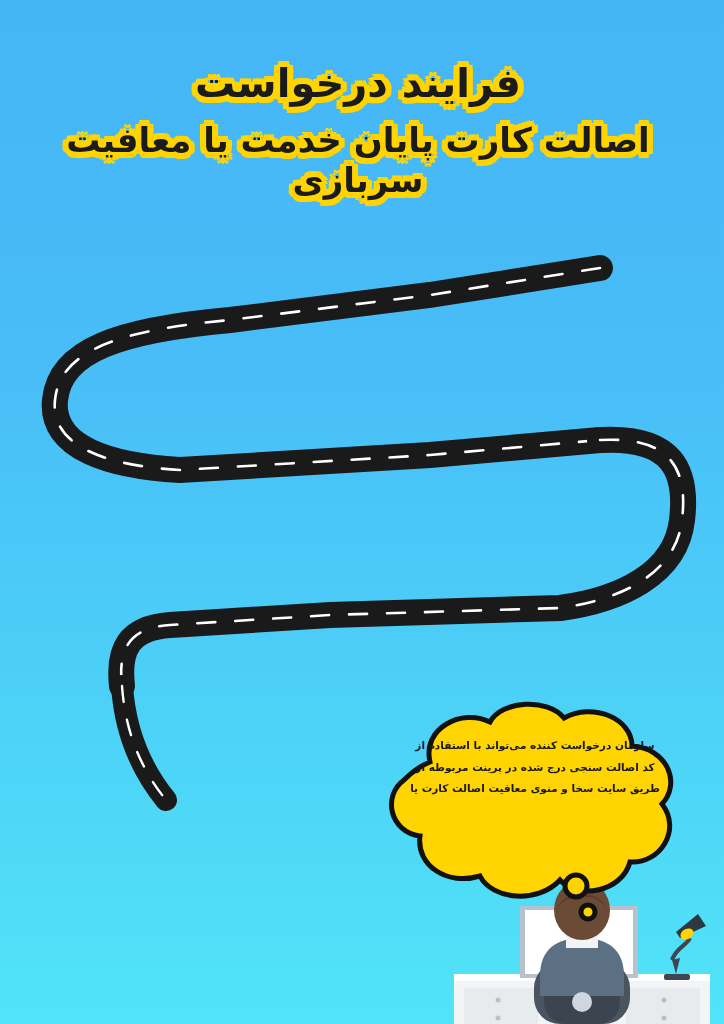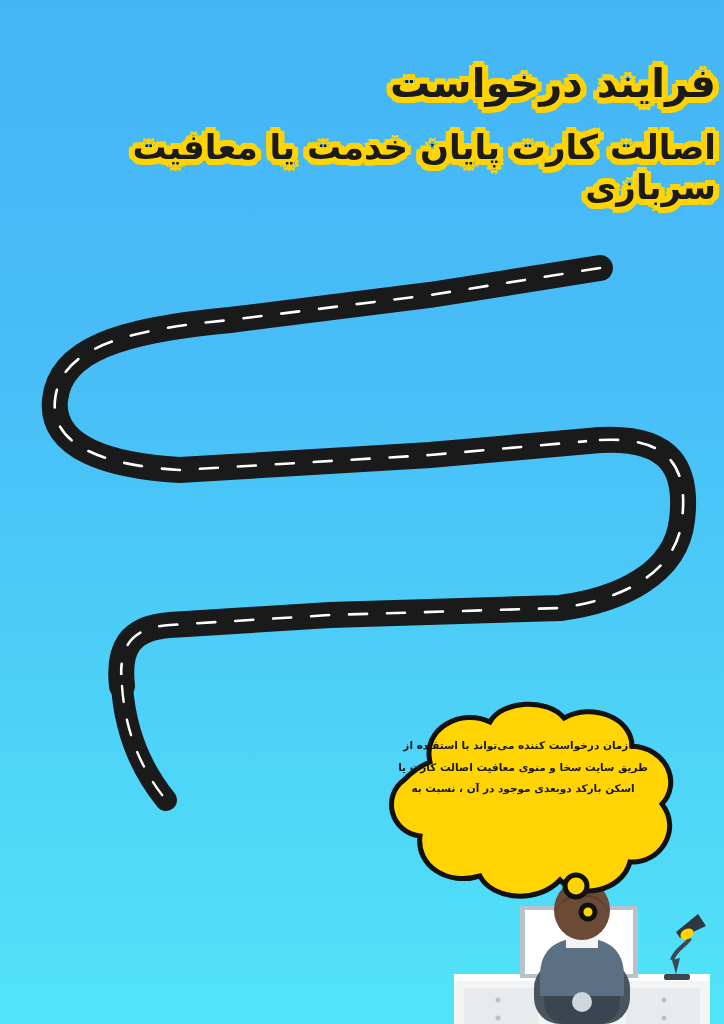--- a/index.html
+++ b/index.html
@@ -5,33 +5,33 @@
 <style>
   html,body{margin:0;padding:0;}
   body{
     width:724px;height:1024px;overflow:hidden;position:relative;
     font-family:"DejaVu Sans","Liberation Sans",sans-serif;
     background:linear-gradient(180deg,#45b5f6 0%,#48bdf7 35%,#4dd3f7 72%,#51e4f8 100%);
   }
   .stage{position:absolute;inset:0;}
 
   
-  #title-block{position:absolute;top:60px;left:0;width:716px;z-index:30;}
+  #title-block{position:absolute;top:60px;left:0;width:716px;text-align:center;z-index:30;}
   .title-line{
     display:block;font-weight:bold;color:#1b1b1b;line-height:1.18;
     letter-spacing:-0.5px;
   }
   .t1{font-size:40px;
     text-shadow:
       -3px -3px 0 #ffd400, 3px -3px 0 #ffd400, -3px 3px 0 #ffd400, 3px 3px 0 #ffd400,
       0 -5px 0 #ffd400, 0 5px 0 #ffd400, -5px 0 0 #ffd400, 5px 0 0 #ffd400,
       -6px -2px 0 #ffd400, 6px -2px 0 #ffd400, -6px 2px 0 #ffd400, 6px 2px 0 #ffd400,
       -2px -6px 0 #ffd400, 2px -6px 0 #ffd400, -2px 6px 0 #ffd400, 2px 6px 0 #ffd400;
   }
-  .t2{font-size:34px;margin-top:20px;
+  .t2{font-size:34px;margin-top:13px;
     text-shadow:
       -3px -3px 0 #ffd400, 3px -3px 0 #ffd400, -3px 3px 0 #ffd400, 3px 3px 0 #ffd400,
       0 -5px 0 #ffd400, 0 5px 0 #ffd400, -5px 0 0 #ffd400, 5px 0 0 #ffd400,
       -6px -2px 0 #ffd400, 6px -2px 0 #ffd400, -6px 2px 0 #ffd400, 6px 2px 0 #ffd400,
       -2px -6px 0 #ffd400, 2px -6px 0 #ffd400, -2px 6px 0 #ffd400, 2px 6px 0 #ffd400;
   }
 
   
   #road-layer{position:absolute;inset:0;z-index:5;pointer-events:none;}
 
@@ -176,24 +176,24 @@
                  C 270 192 226 200 208 180
                  C 186 204 140 200 128 176
                  C 96 186 64 166 68 136
                  C 38 132 30 96 52 80
                  C 58 74 68 66 78 62 Z" fill="#ffd400" stroke="#111111" stroke-width="5"></path>
         <circle cx="224" cy="186" r="11" fill="#ffd400" stroke="#111111" stroke-width="5"></circle>
         <circle cx="236" cy="212" r="7" fill="#ffd400" stroke="#111111" stroke-width="5"></circle>
       </g>
     </svg>
   </div>
-  <div id="cloud-text" style="left:372px;top:735px;width:302px;">
+  <div id="cloud-text" style="left:384px;top:735px;width:302px;">
     <div>سازمان درخواست کننده می‌تواند با استفاده از</div>
+    <div>کد اصالت سنجی  درج شده در پرینت مربوطه از</div>
     <div>طریق سایت سخا و منوی معافیت اصالت کارت یا</div>
-    <div>اسکن بارکد دوبعدی موجود در آن ، نسبت به</div>
   </div>
 
   <div id="desk-scene" style="left:440px;top:876px;width:284px;height:148px;">
     <svg width="284" height="148" viewBox="0 0 284 148">
 
       <rect x="14" y="98" width="256" height="50" fill="#f2f4f6"></rect>
       <rect x="14" y="98" width="256" height="7" fill="#ffffff"></rect>
       <rect x="24" y="112" width="74" height="36" fill="#e8ebee"></rect>
       <rect x="186" y="112" width="74" height="36" fill="#e8ebee"></rect>
       <circle cx="58" cy="124" r="2.5" fill="#b9c0c7"></circle>

